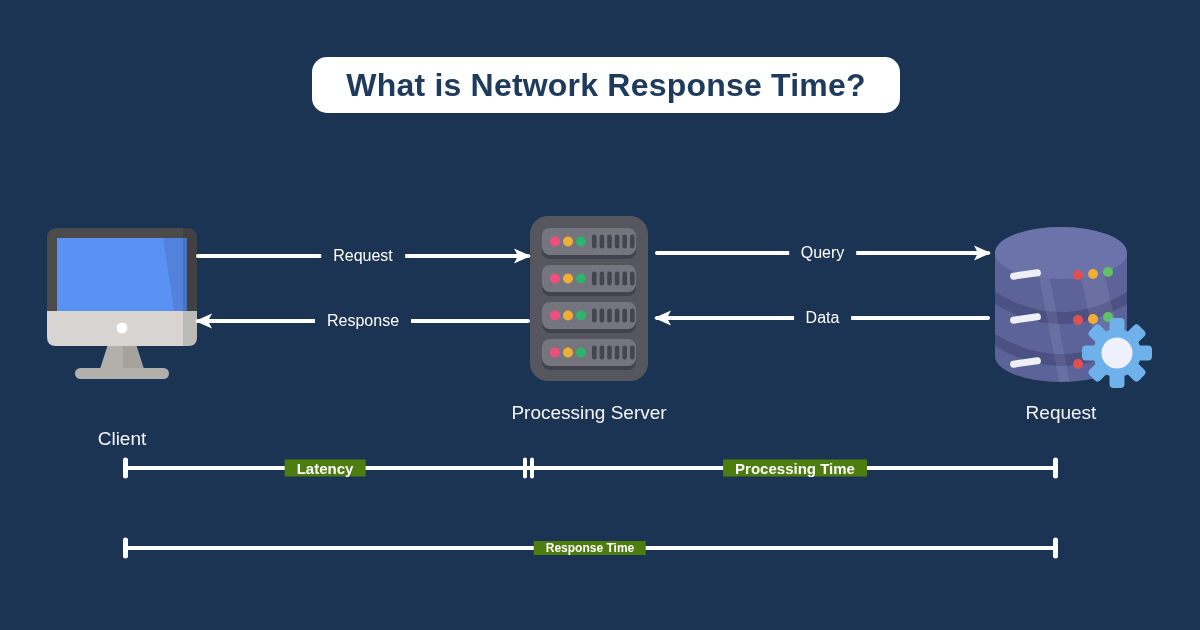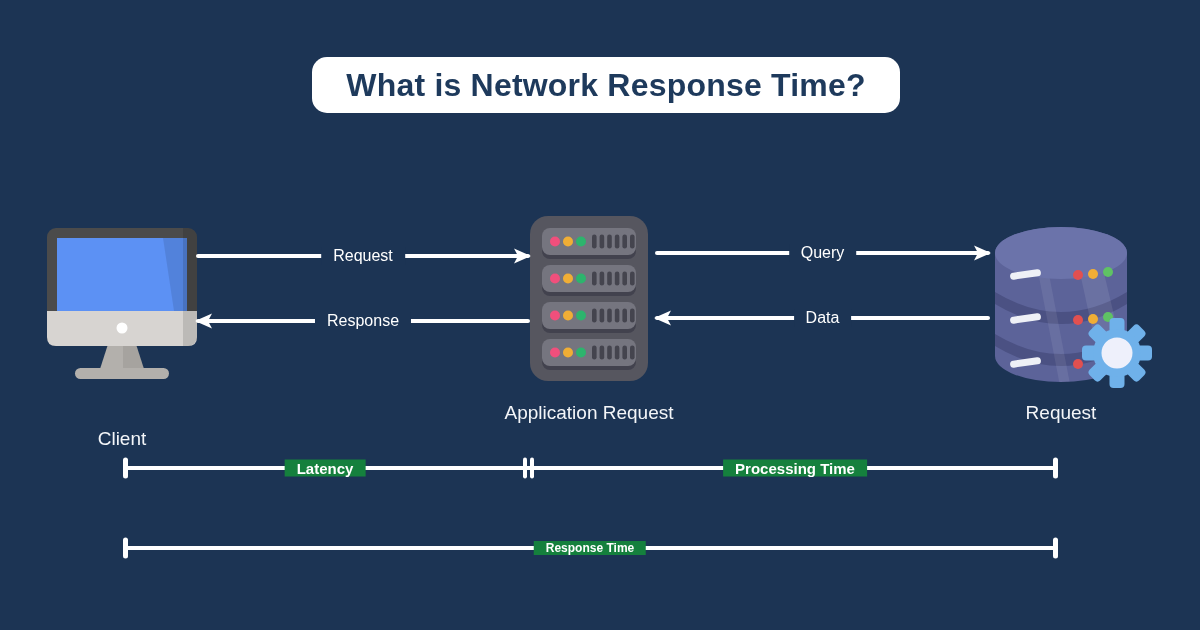--- a/index.html
+++ b/index.html
@@ -42,21 +42,21 @@
   .measure .rule{
     position:absolute;left:0;right:0;top:50%;height:4px;margin-top:-2px;
     background:#ffffff;border-radius:2px;
   }
   .tick{
     position:absolute;top:50%;transform:translateY(-50%);
     width:5px;height:21px;background:#ffffff;border-radius:2.5px;
   }
   .measure-label{
     position:absolute;top:50%;transform:translate(-50%,-50%);
-    background:#15803d;padding:0 12px;font-size:15px;font-weight:bold;
+    background:#4d7c0f;padding:0 12px;font-size:15px;font-weight:bold;
     color:#ffffff;white-space:nowrap;
   }
   .measure-label.big{font-size:12px;}
 </style>
 </head>
 <body>
 
 <div class="canvas">
 
   <div class="title-box">
@@ -139,21 +139,21 @@
           <rect x="62" y="6.5" width="4.6" height="14" rx="2.3"></rect>
             <rect x="69.6" y="6.5" width="4.6" height="14" rx="2.3"></rect>
           <rect x="77.2" y="6.5" width="4.6" height="14" rx="2.3"></rect>
             <rect x="84.8" y="6.5" width="4.6" height="14" rx="2.3"></rect>
           <rect x="92.4" y="6.5" width="4.6" height="14" rx="2.3"></rect>
             <rect x="100" y="6.5" width="4.6" height="14" rx="2.3"></rect>
         </g>
       </g>
     </g>
   </svg>
-  <div class="node-label" style="left:589px;top:402px;">Application Request</div>
+  <div class="node-label" style="left:589px;top:402px;">Processing Server</div>
 
   <svg class="node-icon" style="left:994px;top:226px;" width="162" height="162" viewBox="0 0 162 162">
     <defs>
       <clipPath id="dbclip">
         <path d="M1,27 A66,26 0 0 1 133,27 L133,130 A66,26 0 0 1 1,130 Z"></path>
       </clipPath>
     </defs>
     <path d="M1,27 A66,26 0 0 1 133,27 L133,130 A66,26 0 0 1 1,130 Z" fill="#5c6399"></path>
     <g clip-path="url(#dbclip)">
       <path d="M1,66 Q67,106 133,66 L133,78 Q67,118 1,78 Z" fill="#4b5183"></path>

